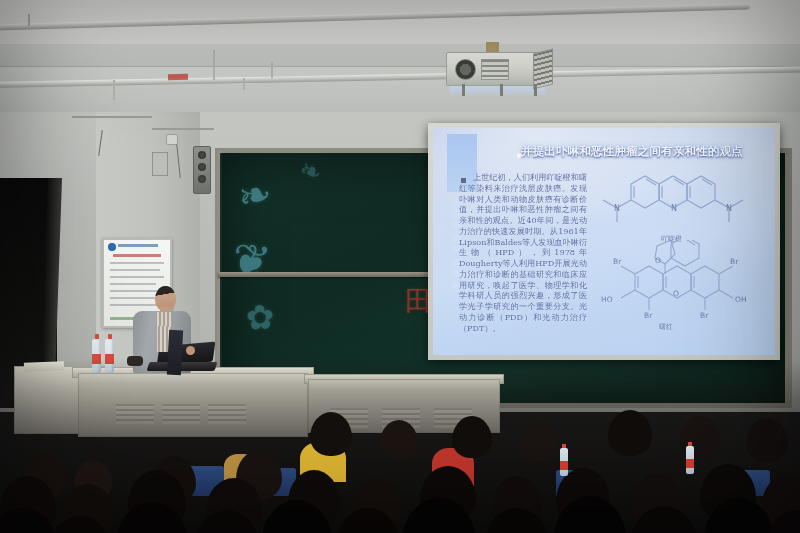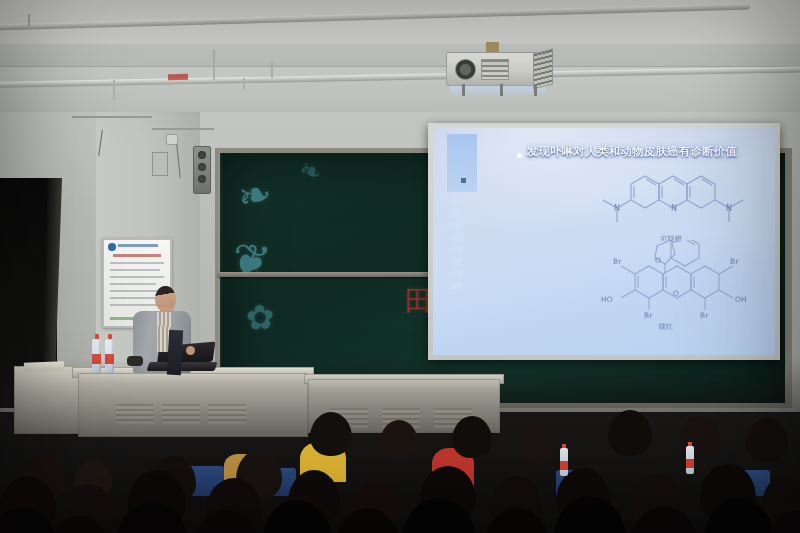--- a/index.html
+++ b/index.html
@@ -207,22 +207,23 @@
       <div class="deco-block"></div>
       <div class="deco-sq" style="top:70px;"></div>
       <div class="deco-sq" style="top:82px;"></div>
       <div class="deco-sq" style="top:94px;"></div>
       <div class="deco-sq" style="top:106px;"></div>
       <div class="deco-sq" style="top:118px;"></div>
       <div class="deco-sq" style="top:130px;"></div>
       <div class="deco-sq" style="top:142px;"></div>
       <div class="deco-sq" style="top:154px;"></div>
 
-      <div class="slide-title">发现卟啉对人类和动物皮肤癌有诊断价值</div>
+      <div class="slide-title">并提出卟啉和恶性肿瘤之间有亲和性的观点</div>
       <div class="bullet-sq"></div>
+      <div class="slide-body">上世纪初，人们利用吖啶橙和曙红等染料来治疗浅层皮肤癌。发现卟啉对人类和动物皮肤癌有诊断价值，并提出卟啉和恶性肿瘤之间有亲和性的观点。近40年间，是光动力治疗的快速发展时期。从1961年Lipson和Baldes等人发现血卟啉衍生物（HPD），到1978年Dougherty等人利用HPD开展光动力治疗和诊断的基础研究和临床应用研究，唤起了医学、物理学和化学科研人员的强烈兴趣，形成了医学光子学研究的一个重要分支。光动力诊断（PDD）和光动力治疗（PDT）。</div>
 
       <svg class="chem" style="left:168px;top:34px;" width="168" height="72" viewBox="0 0 168 72">
         <g fill="none" stroke="#8fa3cd" stroke-width="1.15" opacity=".95">
           <polygon points="30,22 44,14 58,22 58,38 44,46 30,38"></polygon>
           <polyline points="33,24 33,36"></polyline>
             <polyline points="45,17 55,23"></polyline>
           <polygon points="58,22 72,14 86,22 86,38 72,46 58,38"></polygon>
           <polyline points="61,24 61,36"></polyline>
             <polyline points="73,17 83,23"></polyline>
           <polygon points="86,22 100,14 114,22 114,38 100,46 86,38"></polygon>

